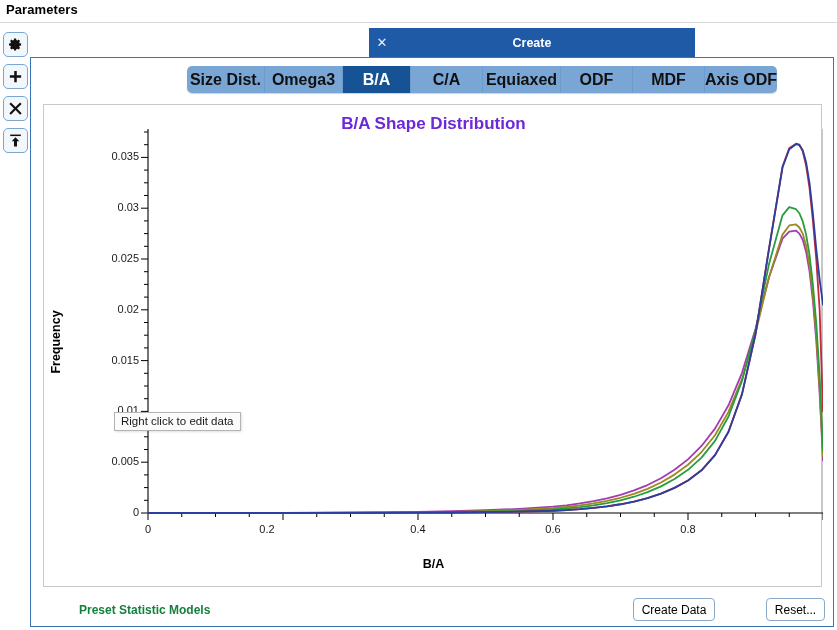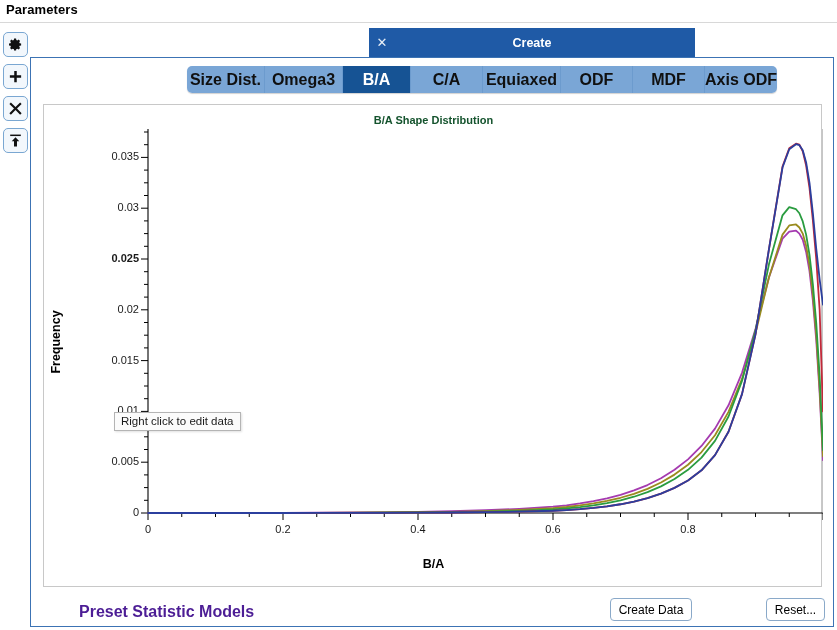--- a/index.html
+++ b/index.html
@@ -148,23 +148,23 @@
     border: 1px solid #c8c8c8;
     background: #ffffff;
     box-sizing: border-box;
   }
   .plot-title {
     position: absolute;
     left: 0;
     top: 9px;
     width: 779px;
     text-align: center;
-    font-size: 11px;
-    font-weight: bold;
-    color: #14532d;
+    font-size: 17px;
+    font-weight: bold;
+    color: #6d28d9;
   }
   .axis-label-x {
     position: absolute;
     left: 0;
     top: 452px;
     width: 779px;
     text-align: center;
     font-size: 12.5px;
     font-weight: bold;
     color: #000000;
@@ -215,23 +215,23 @@
     position: absolute;
     left: 0;
     top: 538px;
     width: 802px;
     height: 30px;
   }
   .preset-label {
     position: absolute;
     left: 8px;
     top: 7px;
-    font-size: 16px;
-    font-weight: bold;
-    color: #4c1d95;
+    font-size: 12px;
+    font-weight: bold;
+    color: #15803d;
     padding-left: 40px;
   }
   .preset-select {
     position: absolute;
     left: 148px;
     top: 1px;
     width: 120px;
     height: 24px;
     border: 1px solid #5d87b8;
     border-radius: 2px;
@@ -262,21 +262,21 @@
     background: #ffffff;
     font-size: 12px;
     color: #000000;
     display: flex;
     align-items: center;
     justify-content: center;
     box-sizing: border-box;
     cursor: pointer;
     white-space: nowrap;
   }
-  .btn-create { left: 579px; width: 82px; }
+  .btn-create { left: 602px; width: 82px; }
   .btn-reset  { left: 735px; width: 59px; }
 </style>
 </head>
 <body>
 
 <div id="root">
 
   <div class="page-title">Parameters</div>
   <div class="header-rule"></div>
 
@@ -396,30 +396,30 @@
           <line x1="100" y1="39.699999999999875" x2="104" y2="39.699999999999875" stroke="#000" stroke-width="1"></line>
           <line x1="100" y1="26.99999999999983" x2="104" y2="26.99999999999983" stroke="#000" stroke-width="1"></line>
           <path d="M104.00,408.00 L137.75,408.00 L171.50,407.90 L205.25,407.90 L239.00,407.80 L272.75,407.70 L306.50,407.49 L340.25,407.19 L374.00,406.78 L407.75,406.17 L441.50,405.26 L475.25,403.83 L509.00,401.70 L522.50,400.28 L536.00,398.45 L549.50,396.21 L563.00,393.37 L576.50,389.81 L590.00,385.44 L603.50,380.06 L617.00,373.25 L630.50,364.82 L644.00,354.36 L657.50,340.94 L671.00,323.67 L684.50,300.30 L698.00,267.79 L711.50,224.10 L725.00,172.29 L738.50,133.68 L745.25,126.57 L752.00,125.55 L755.38,128.60 L758.75,134.70 L762.13,146.89 L765.50,166.19 L768.88,195.66 L772.25,235.28 L775.63,288.11 L779.00,355.17" fill="none" stroke="#a53bb0" stroke-width="1.8" stroke-linejoin="round" stroke-linecap="round"></path>
           <path d="M104.00,408.00 L137.75,408.00 L171.50,408.00 L205.25,407.90 L239.00,407.90 L272.75,407.80 L306.50,407.70 L340.25,407.49 L374.00,407.19 L407.75,406.78 L441.50,406.07 L475.25,404.95 L509.00,403.22 L522.50,402.01 L536.00,400.48 L549.50,398.45 L563.00,395.91 L576.50,392.76 L590.00,388.80 L603.50,383.82 L617.00,377.52 L630.50,369.60 L644.00,359.74 L657.50,347.04 L671.00,330.28 L684.50,306.91 L698.00,273.89 L711.50,228.17 L725.00,172.29 L738.50,129.62 L745.25,120.47 L752.00,119.46 L755.38,122.50 L758.75,128.60 L762.13,140.79 L765.50,160.10 L768.88,189.56 L772.25,229.18 L775.63,283.03 L779.00,351.10" fill="none" stroke="#9a8b1f" stroke-width="1.8" stroke-linejoin="round" stroke-linecap="round"></path>
           <path d="M104.00,408.00 L137.75,408.00 L171.50,408.00 L205.25,408.00 L239.00,407.90 L272.75,407.90 L306.50,407.80 L340.25,407.70 L374.00,407.49 L407.75,407.19 L441.50,406.68 L475.25,405.87 L509.00,404.44 L522.50,403.43 L536.00,402.11 L549.50,400.38 L563.00,398.14 L576.50,395.30 L590.00,391.74 L603.50,387.17 L617.00,381.38 L630.50,373.96 L644.00,364.82 L657.50,352.63 L671.00,335.86 L684.50,311.48 L698.00,275.92 L711.50,225.12 L725.00,159.08 L738.50,110.31 L745.25,102.18 L752.00,104.22 L755.38,108.28 L758.75,116.41 L762.13,129.62 L765.50,149.94 L768.88,179.40 L772.25,218.01 L775.63,270.84 L779.00,345.01" fill="none" stroke="#2a9c40" stroke-width="1.8" stroke-linejoin="round" stroke-linecap="round"></path>
           <path d="M104.00,408.00 L137.75,408.00 L171.50,408.00 L205.25,408.00 L239.00,408.00 L272.75,407.90 L306.50,407.90 L340.25,407.80 L374.00,407.70 L407.75,407.49 L441.50,407.19 L475.25,406.68 L509.00,405.76 L522.50,405.05 L536.00,404.14 L549.50,402.92 L563.00,401.29 L576.50,399.26 L590.00,396.62 L603.50,393.17 L617.00,388.70 L630.50,382.90 L644.00,375.49 L657.50,365.33 L671.00,350.09 L684.50,326.72 L698.00,289.13 L711.50,229.18 L725.00,143.84 L738.50,61.54 L745.25,43.26 L752.00,38.68 L755.38,39.70 L758.75,46.30 L762.13,60.53 L765.50,82.88 L768.88,115.39 L772.25,154.00 L775.63,204.80 L779.00,306.40" fill="none" stroke="#c2293a" stroke-width="1.8" stroke-linejoin="round" stroke-linecap="round"></path>
           <path d="M104.00,408.00 L137.75,408.00 L171.50,408.00 L205.25,408.00 L239.00,408.00 L272.75,407.90 L306.50,407.90 L340.25,407.80 L374.00,407.70 L407.75,407.49 L441.50,407.19 L475.25,406.68 L509.00,405.76 L522.50,405.05 L536.00,404.14 L549.50,402.92 L563.00,401.29 L576.50,399.26 L590.00,396.62 L603.50,393.17 L617.00,388.70 L630.50,382.90 L644.00,375.49 L657.50,365.33 L671.00,350.09 L684.50,326.72 L698.00,289.13 L711.50,229.18 L725.00,143.84 L738.50,62.56 L745.25,44.27 L752.00,39.19 L755.38,40.21 L758.75,45.29 L762.13,57.48 L765.50,77.80 L768.88,108.28 L772.25,143.84 L775.63,174.32 L779.00,199.72" fill="none" stroke="#2b3f9e" stroke-width="1.8" stroke-linejoin="round" stroke-linecap="round"></path>
         </svg>
       <div id="tick-layer">
           <div class="tick-label x" style="left: 79px; top: 418px; width: 50px;">0</div>
-          <div class="tick-label x" style="left: 214px; top: 418px; width: 50px;">0.2</div>
+          <div class="tick-label x" style="left: 198px; top: 418px; width: 50px;">0.2</div>
           <div class="tick-label x" style="left: 349px; top: 418px; width: 50px;">0.4</div>
           <div class="tick-label x" style="left: 484px; top: 418px; width: 50px;">0.6</div>
           <div class="tick-label x" style="left: 619px; top: 418px; width: 50px;">0.8</div>
           <div class="tick-label y" style="left: 39px; top: 401px; width: 56px;">0</div>
           <div class="tick-label y" style="left: 39px; top: 350.2px; width: 56px;">0.005</div>
           <div class="tick-label y" style="left: 39px; top: 299.4px; width: 56px;">0.01</div>
           <div class="tick-label y" style="left: 39px; top: 248.6px; width: 56px;">0.015</div>
           <div class="tick-label y" style="left: 39px; top: 197.8px; width: 56px;">0.02</div>
-          <div class="tick-label y" style="left: 39px; top: 147px; width: 56px; font-weight: bold;">0.025</div>
+          <div class="tick-label y" style="left: 39px; top: 147px; width: 56px;">0.025</div>
           <div class="tick-label y" style="left: 39px; top: 96.2px; width: 56px;">0.03</div>
           <div class="tick-label y" style="left: 39px; top: 45.4px; width: 56px;">0.035</div>
         </div>
       <div class="tooltip">Right click to edit data</div>
     </div>
 
     <div class="bottom-row">
       <div class="preset-label">Preset Statistic Models</div>
       <div class="btn btn-create">Create Data</div>
       <div class="btn btn-reset">Reset...</div>

